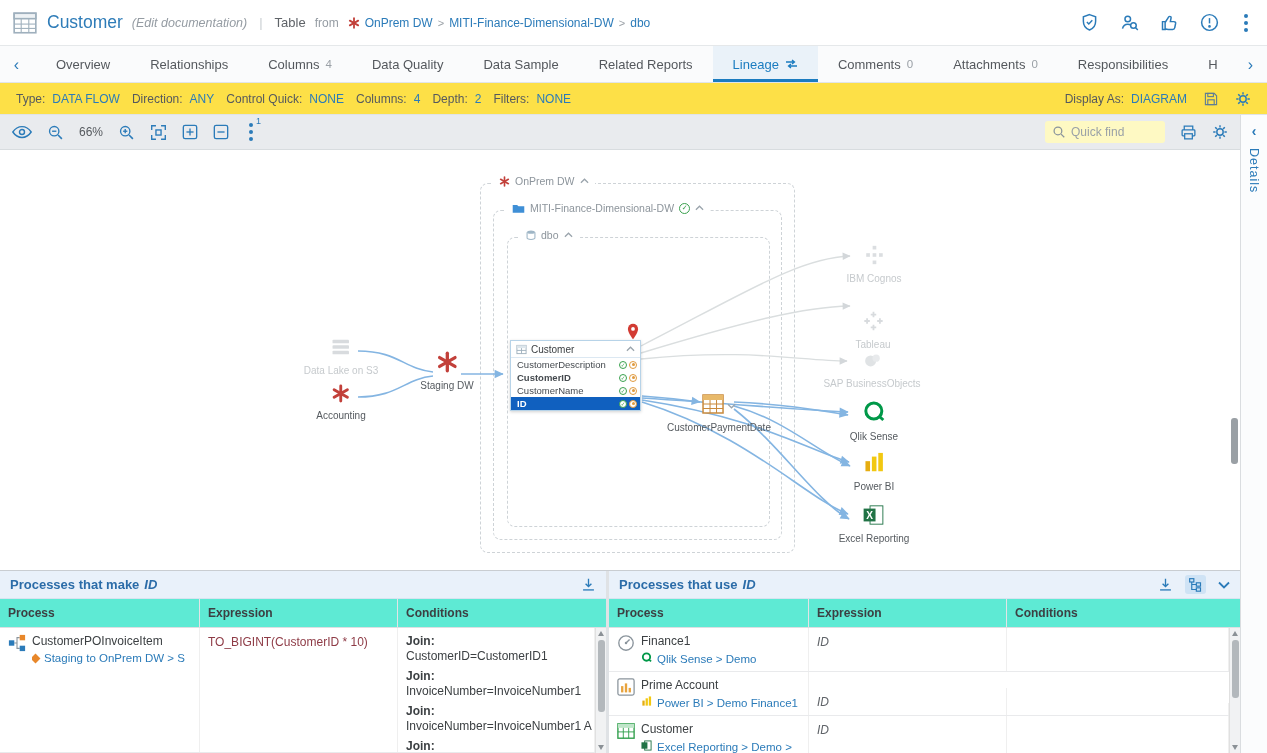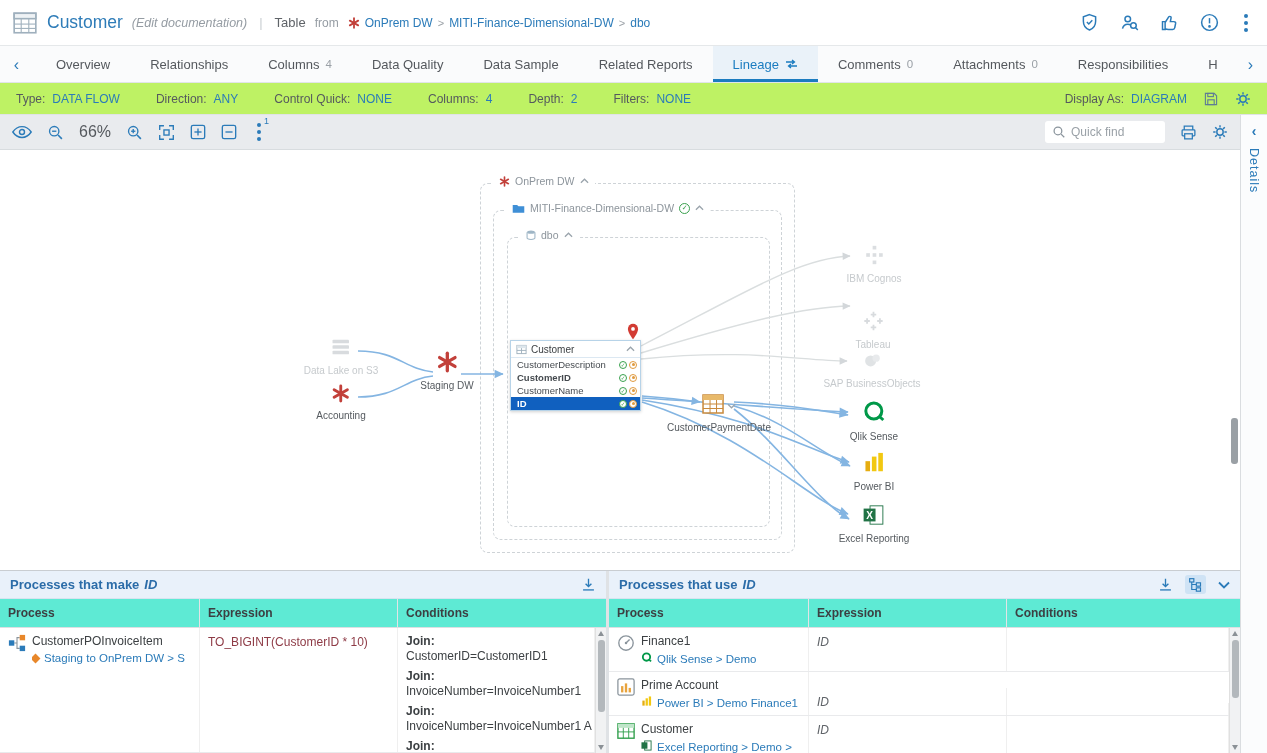--- a/index.html
+++ b/index.html
@@ -24,33 +24,33 @@
   
   .tabbar { position:absolute; top:46px; left:0; right:0; height:37px; background:#fafbfc; border-bottom:1px solid #e1e5e8; display:flex; align-items:stretch; padding:0 32px 0 36px; overflow:hidden; z-index:29; }
   .tab { display:flex; align-items:center; gap:6px; padding:0 20px; font-size:13px; color:#54585d; white-space:nowrap; cursor:pointer; }
   .tab .cnt { color:#9aa0a6; font-size:11.5px; }
   .tab.active { color:#1b7cc0; background:#eaf2f9; box-shadow:inset 0 -3px 0 #1b7cc0; }
   .nav-chev { position:absolute; top:7px; width:23px; height:23px; border-radius:50%; display:flex; align-items:center; justify-content:center; color:#2b7bb9; font-size:16px; cursor:pointer; z-index:2; background:#fafbfc; }
   .nav-chev.left { left:5px; }
   .nav-chev.right { right:5px; box-shadow:-8px 0 10px #fafbfc; }
 
   
-  .filterbar { position:absolute; top:83px; left:0; right:0; height:32px; background:#bef264; border-bottom:1px solid #e0e3e6; display:flex; align-items:center; padding:0 16px; gap:36px; z-index:28; }
+  .filterbar { position:absolute; top:83px; left:0; right:0; height:32px; background:#fde047; border-bottom:1px solid #e0e3e6; display:flex; align-items:center; padding:0 16px; gap:12px; z-index:28; }
   .fitem { display:flex; align-items:center; gap:7px; font-size:12px; white-space:nowrap; }
   .flabel { color:#55595e; }
   .fvalue { color:#2b7bb9; }
   .fright { margin-left:auto; display:flex; align-items:center; gap:16px; }
 
   
   .toolbar { position:absolute; top:115px; left:0; right:27px; height:35px; background:#e9ebee; border-bottom:1px solid #d8dcdf; display:flex; align-items:center; padding:0 12px; gap:15px; z-index:27; }
-  .zoom { font-size:16px; color:#55595e; }
+  .zoom { font-size:12px; color:#55595e; }
   .kebab1 { position:relative; padding-right:6px; }
   .kebab1 .sup { position:absolute; top:-5px; right:-2px; font-size:9px; color:#2b7bb9; }
   .qf { margin-left:auto; position:relative; }
-  .qf input { width:120px; height:22px; border:none; border-radius:3px; background:#ffffff; padding:0 8px 0 26px; font-size:12px; color:#5f6368; font-family:inherit; outline:none; }
+  .qf input { width:120px; height:22px; border:none; border-radius:3px; background:#fef9c3; padding:0 8px 0 26px; font-size:12px; color:#5f6368; font-family:inherit; outline:none; }
   .qf input::placeholder { color:#9aa1a7; }
   .qf .mag { position:absolute; left:7px; top:4px; }
 
   
   .details-strip { position:absolute; top:115px; right:0; width:27px; bottom:0; background:#fbfcfd; border-left:1px solid #dadde0; display:flex; flex-direction:column; align-items:center; padding-top:9px; gap:10px; z-index:26; }
   .details-chev { color:#2b7bb9; font-size:14px; font-weight:bold; cursor:pointer; line-height:1; }
   .dtext { writing-mode:vertical-rl; color:#2b7bb9; font-size:12.5px; letter-spacing:1px; cursor:pointer; }
 
   
   .diagram { position:absolute; top:150px; left:0; right:27px; height:420px; background:#fff; overflow:hidden; }

